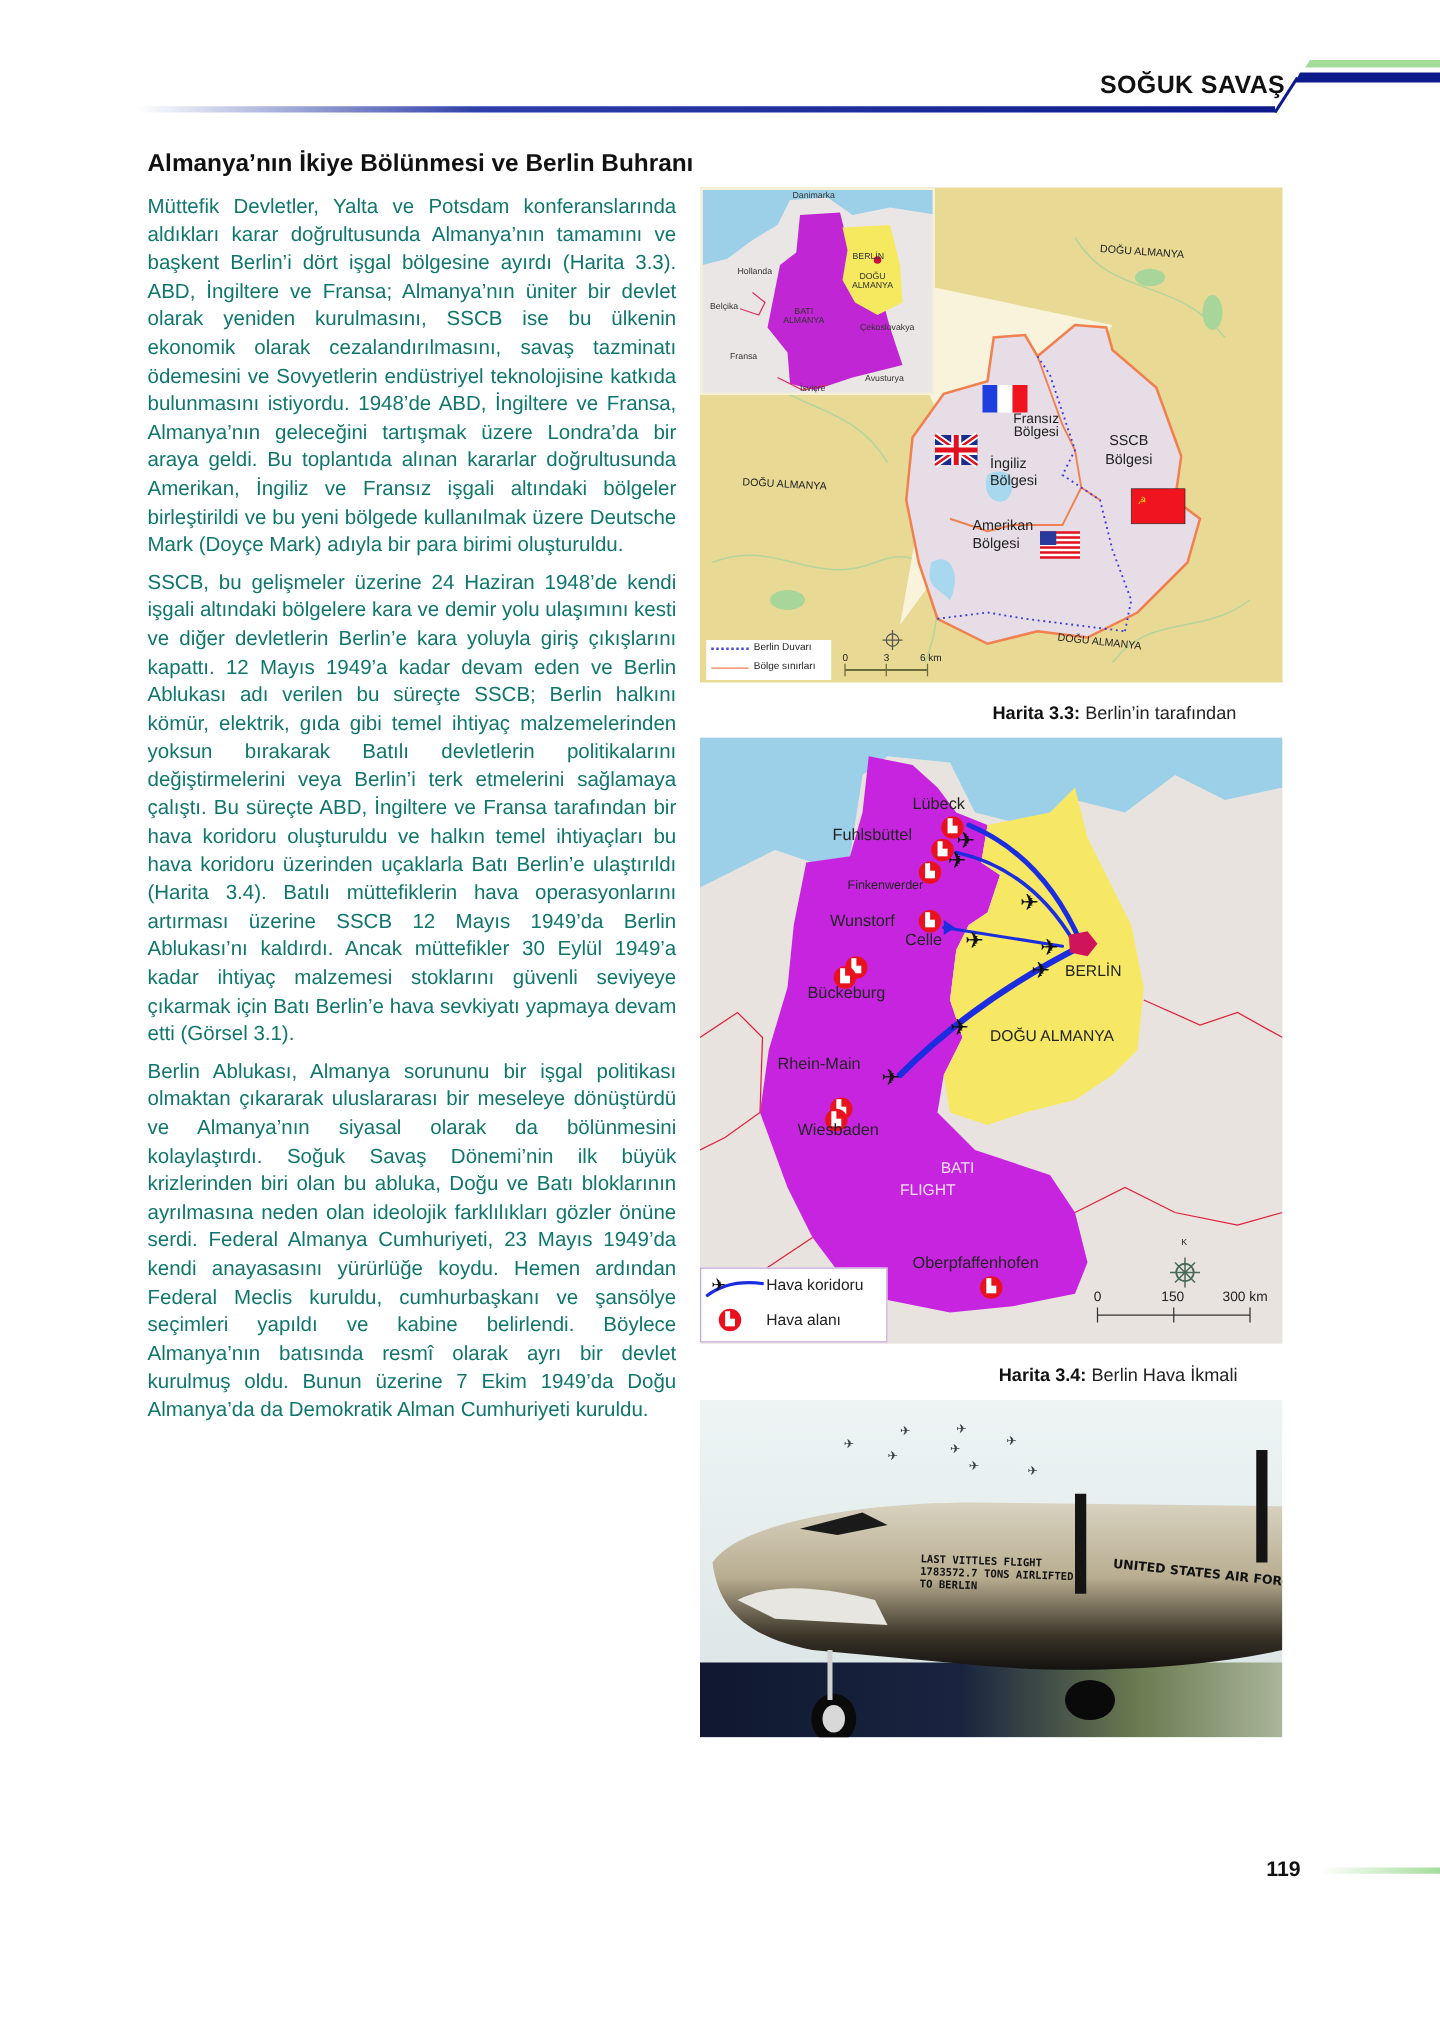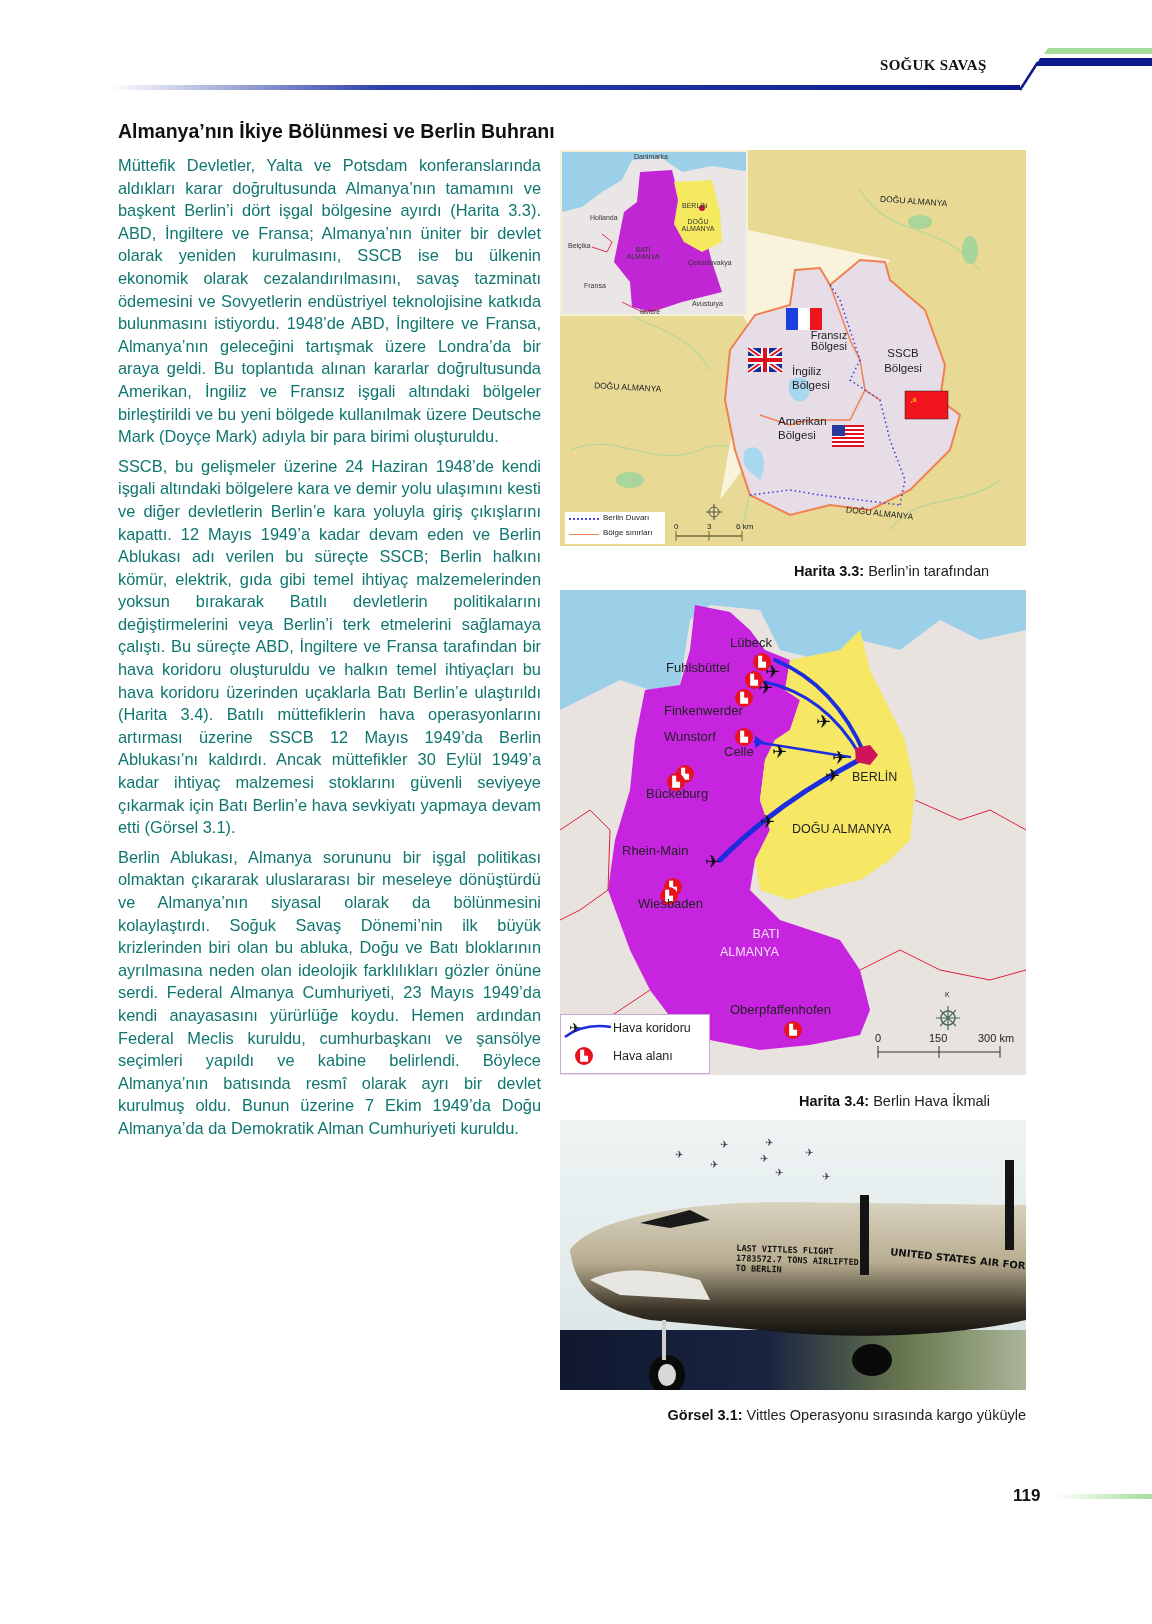--- a/index.html
+++ b/index.html
@@ -1,20 +1,20 @@
 <!DOCTYPE html>
 <html><head>
 <meta charset="utf-8">
 <style>
   html,body{margin:0;padding:0;background:#fff;}
   body{width:1152px;height:1624px;position:relative;overflow:hidden;font-family:"Liberation Sans","DejaVu Sans",sans-serif;color:#1a1a1a;}
   .abs{position:absolute;}
   
   #hdr-grad{left:110px;top:85px;width:910px;height:5px;background:linear-gradient(to right,rgba(255,255,255,0) 0%,#2d3fa8 30%,#0c1a8c 100%);}
-  #hdr-title{left:880px;top:57px;font-weight:bold;font-size:15px;letter-spacing:0.3px;color:#111;font-family:Liberation Serif, serif;}
+  #hdr-title{left:880px;top:57px;font-weight:bold;font-size:20px;letter-spacing:0.3px;color:#111;}
   #hdr-svg{left:1000px;top:44px;width:152px;height:52px;}
   
   #heading{left:118px;top:120px;font-weight:bold;font-size:19.5px;color:#111;white-space:nowrap;}
   #col{left:118px;top:154px;width:423px;font-size:16.4px;line-height:22.6px;color:#0f766e;}
   #col p{margin:0 0 7px 0;text-align:justify;hyphens:manual;}
   
   #map33{left:560px;top:150px;width:466px;height:396px;background:#e8d995;overflow:hidden;}
   #map34{left:560px;top:590px;width:466px;height:485px;background:#e9e3df;overflow:hidden;}
   #photo{left:560px;top:1120px;width:466px;height:270px;overflow:hidden;}
   .cap{font-size:14.5px;color:#222;white-space:nowrap;}
@@ -208,32 +208,32 @@
       <div style="position: absolute; left: 175px; top: 138px; width: 18px; height: 18px; border-radius: 50%; background: rgb(232, 18, 30); color: rgb(255, 255, 255); font-size: 10px; line-height: 18px; text-align: center; font-family: &quot;DejaVu Sans&quot;, sans-serif;">▙</div>
       <div style="position: absolute; left: 116px; top: 175px; width: 18px; height: 18px; border-radius: 50%; background: rgb(232, 18, 30); color: rgb(255, 255, 255); font-size: 10px; line-height: 18px; text-align: center; font-family: &quot;DejaVu Sans&quot;, sans-serif;">▙</div>
       <div style="position: absolute; left: 107px; top: 183px; width: 18px; height: 18px; border-radius: 50%; background: rgb(232, 18, 30); color: rgb(255, 255, 255); font-size: 10px; line-height: 18px; text-align: center; font-family: &quot;DejaVu Sans&quot;, sans-serif;">▙</div>
       <div style="position: absolute; left: 104px; top: 288px; width: 18px; height: 18px; border-radius: 50%; background: rgb(232, 18, 30); color: rgb(255, 255, 255); font-size: 10px; line-height: 18px; text-align: center; font-family: &quot;DejaVu Sans&quot;, sans-serif;">▙</div>
       <div style="position: absolute; left: 100px; top: 297px; width: 18px; height: 18px; border-radius: 50%; background: rgb(232, 18, 30); color: rgb(255, 255, 255); font-size: 10px; line-height: 18px; text-align: center; font-family: &quot;DejaVu Sans&quot;, sans-serif;">▙</div>
       <div style="position: absolute; left: 224px; top: 431px; width: 18px; height: 18px; border-radius: 50%; background: rgb(232, 18, 30); color: rgb(255, 255, 255); font-size: 10px; line-height: 18px; text-align: center; font-family: &quot;DejaVu Sans&quot;, sans-serif;">▙</div>
     </div>
 
   <span class="lbl" style="left:170px;top:45px;font-size:13px">Lübeck</span>
   <span class="lbl" style="left:106px;top:70px;font-size:13px">Fuhlsbüttel</span>
-  <span class="lbl" style="left:104px;top:113px;font-size:13px">Finkenwerder</span>
+  <span class="lbl" style="left:118px;top:113px;font-size:10px">Finkenwerder</span>
   <span class="lbl" style="left:104px;top:139px;font-size:13px">Wunstorf</span>
   <span class="lbl" style="left:164px;top:154px;font-size:13px">Celle</span>
   <span class="lbl" style="left:86px;top:196px;font-size:13px">Bückeburg</span>
   <span class="lbl" style="left:62px;top:253px;font-size:13px">Rhein-Main</span>
   <span class="lbl" style="left:78px;top:306px;font-size:13px">Wiesbaden</span>
   <span class="lbl" style="left:170px;top:412px;font-size:13px">Oberpfaffenhofen</span>
 
   <span class="lbl" style="left:292px;top:180px;font-size:12.5px">BERLİN</span>
   <span class="lbl" style="left:232px;top:232px;font-size:12.5px">DOĞU ALMANYA</span>
   <span class="lbl" style="left:176px;top:337px;font-size:12.5px;color:#f2e0f8;text-align:center;width:60px">BATI</span>
-  <span class="lbl" style="left:160px;top:355px;font-size:12.5px;color:#f2e0f8">ALMANYA</span>
+  <span class="lbl" style="left:160px;top:355px;font-size:12.5px;color:#f2e0f8">FLIGHT</span>
   <span class="lbl" style="left:385px;top:401px;font-size:7px">K</span>
   <span class="lbl" style="left:315px;top:442px;font-size:11px">0</span>
   <span class="lbl" style="left:369px;top:442px;font-size:11px">150</span>
   <span class="lbl" style="left:418px;top:442px;font-size:11px">300 km</span>
 
   <div style="position:absolute;left:0;top:424px;width:148px;height:58px;background:#fff;border:1px solid #c8a8d8">
     <svg width="50" height="20" style="position:absolute;left:2px;top:4px">
       <path d="M2,18 Q20,4 48,8" fill="none" stroke="#1c2de0" stroke-width="2.5"></path>
       <text x="6" y="14" font-size="14" fill="#111" font-family="DejaVu Sans, sans-serif">✈</text>
     </svg>
@@ -287,17 +287,16 @@
     <rect x="102" y="200" width="4" height="40" fill="#cfd0d0"></rect>
   </svg>
   <div style="position:absolute;left:176px;top:125px;font-family:'DejaVu Sans Mono',monospace;font-size:8.5px;line-height:10px;color:#111;font-weight:bold;transform:rotate(2deg)">
     <div>LAST VITTLES FLIGHT</div>
     <div>1783572.7 TONS AIRLIFTED</div>
     <div>TO BERLIN</div>
   </div>
   <div style="position:absolute;left:330px;top:134px;font-family:'DejaVu Sans',sans-serif;font-size:10px;font-weight:bold;color:#111;transform:rotate(6deg);white-space:nowrap">UNITED STATES AIR FORCE</div>
 </div>
 <div class="abs cap" style="left:609px;top:1404px;width:417px;text-align:right;line-height:22px;white-space:normal">
-  <div><b>Görsel 3.1:</b> <span>Vittles Operasyonu sırasında kargo yüküyle</span></div>
 </div>
 
 <div class="abs" id="pageno">119</div>
 <div class="abs" id="foot-grad"></div>
 
 </body></html>

